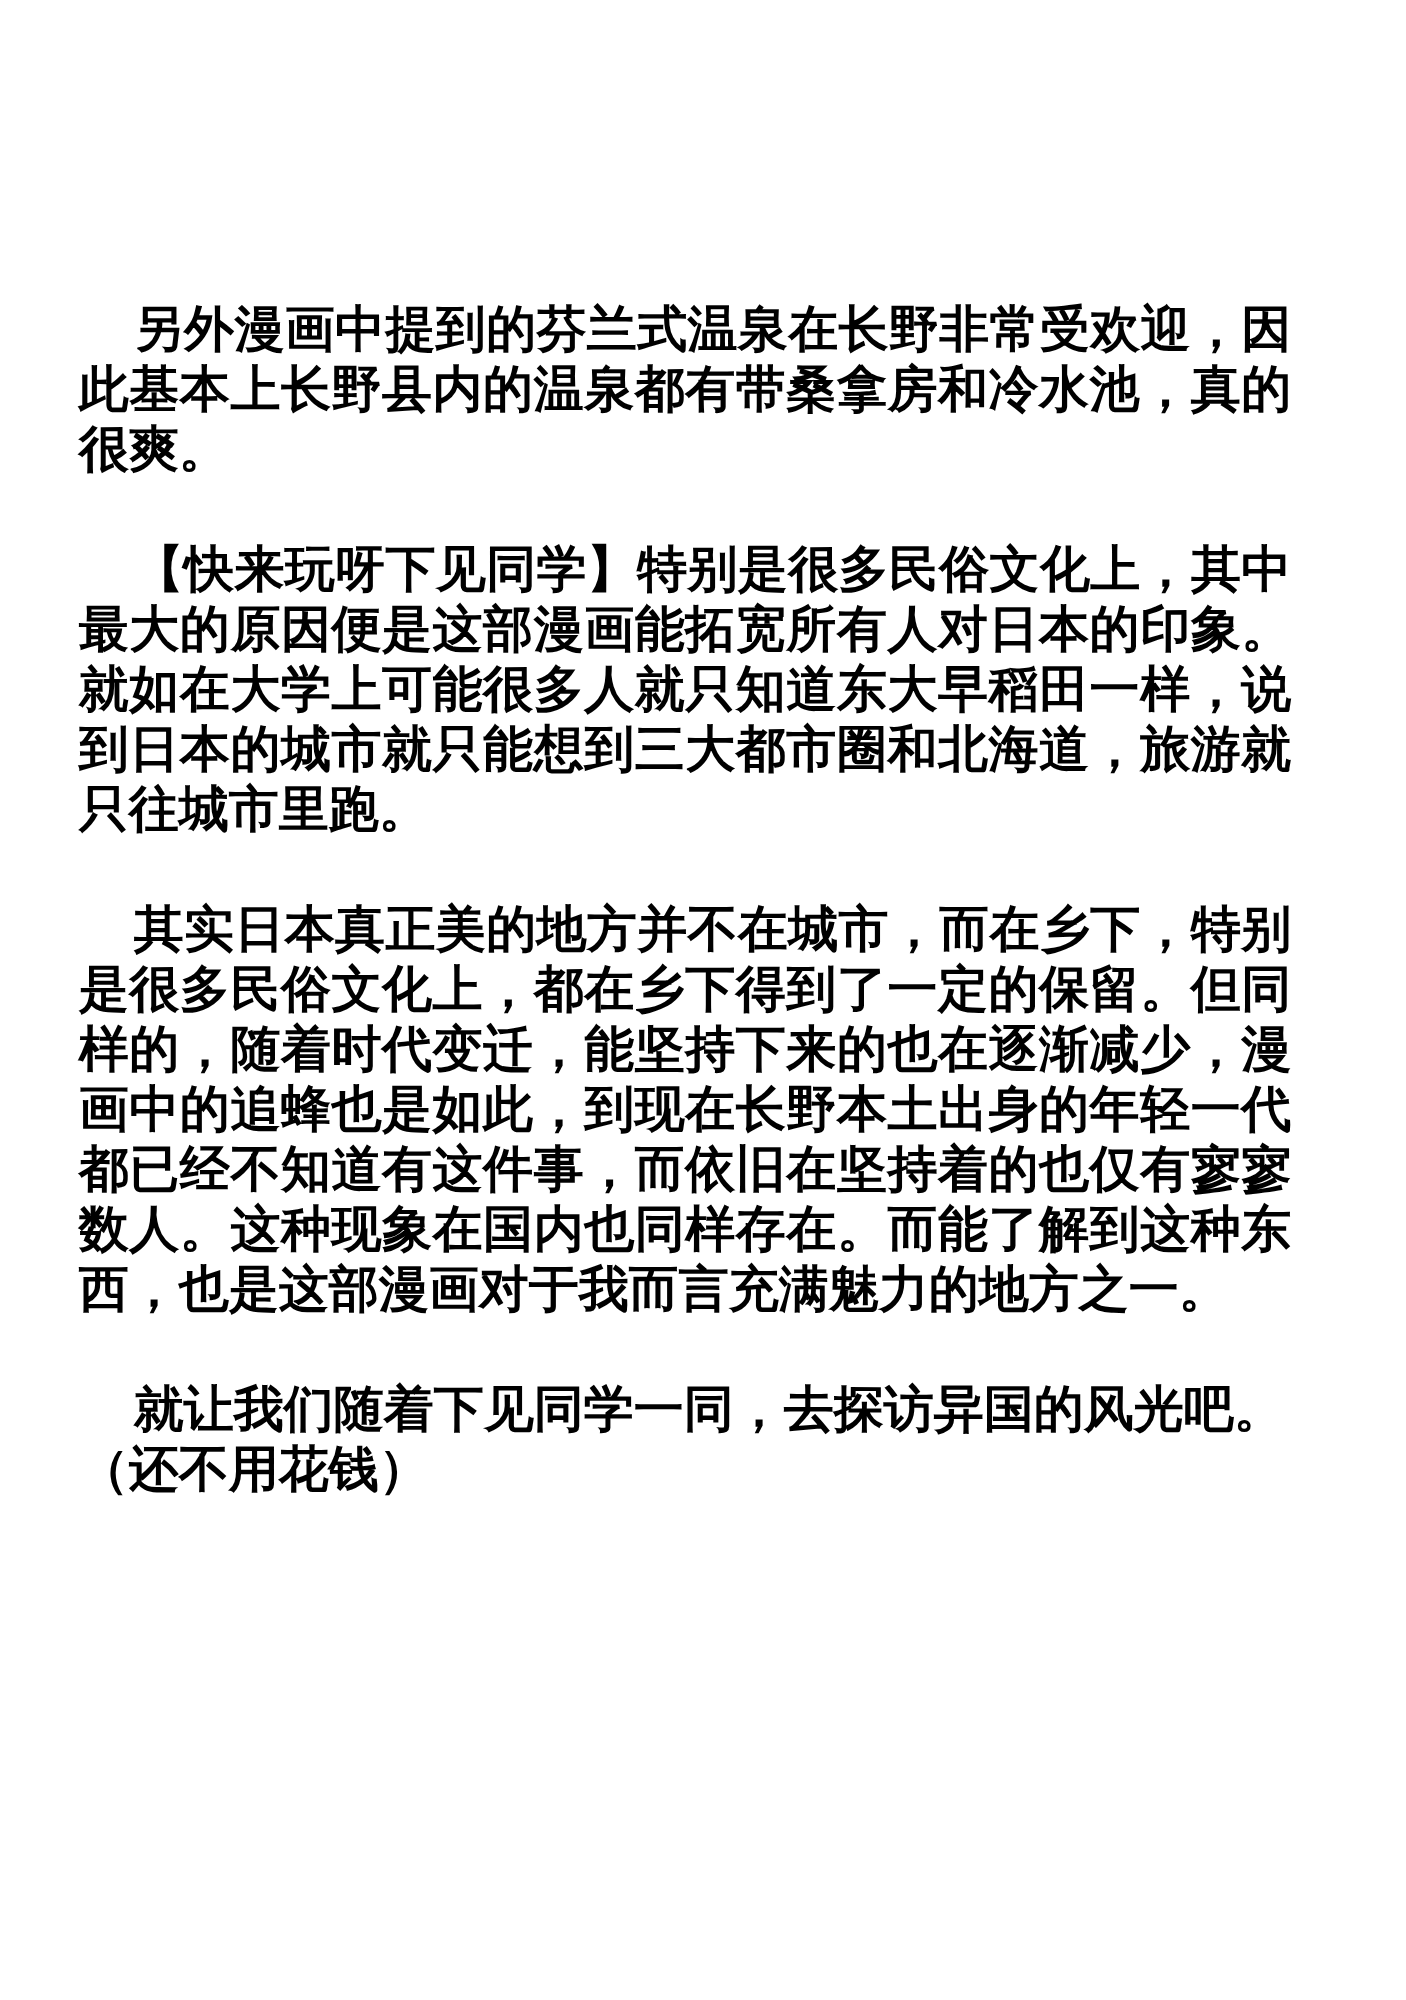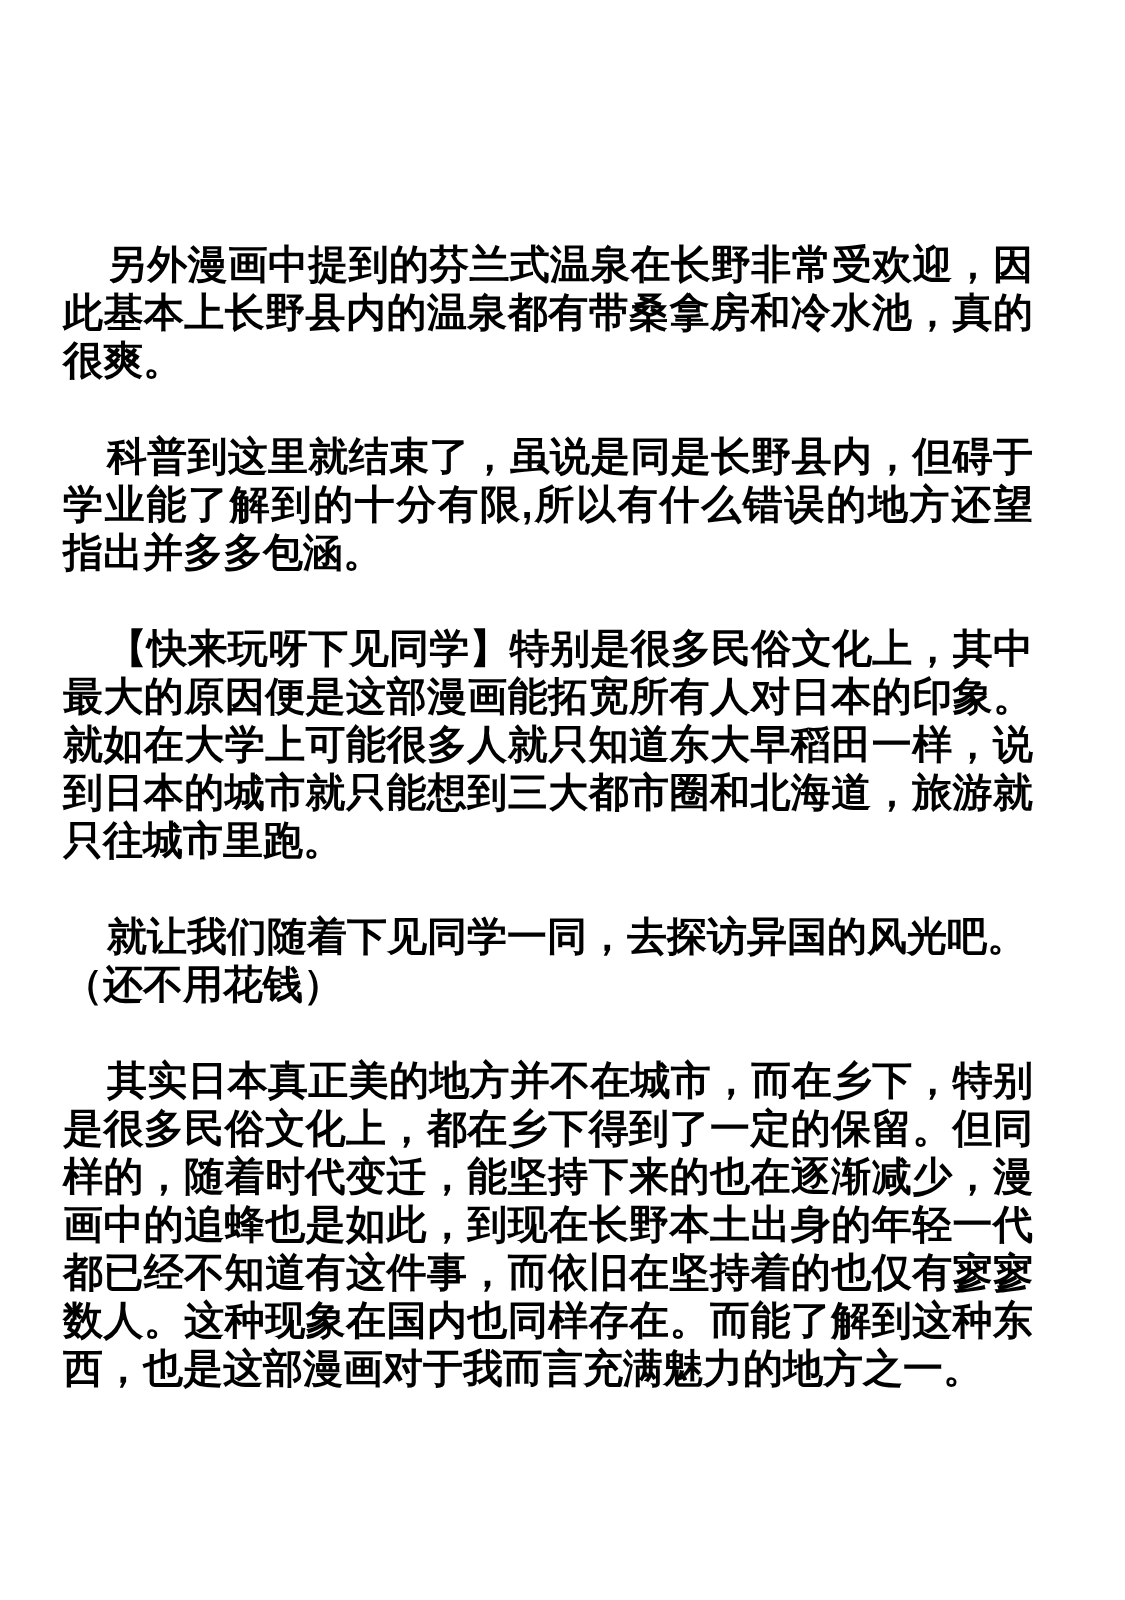--- a/index.html
+++ b/index.html
@@ -30,18 +30,17 @@
     text-indent: 1.1em;
     letter-spacing: 0;
     white-space: pre-wrap;
   }
 </style>
 </head>
 <body>
 
 <div class="page">
   <p class="para">另外漫画中提到的芬兰式温泉在长野非常受欢迎，因此基本上长野县内的温泉都有带桑拿房和冷水池，真的很爽。</p>
-  <p class="para">科普到这里就结束了，虽说是同是长野县内，但碍于学业能了解到的十分有限,所以有什么错误的地方还望指出并多多包涵。</p>
   <p class="para">【快来玩呀下见同学】特别是很多民俗文化上，其中最大的原因便是这部漫画能拓宽所有人对日本的印象。就如在大学上可能很多人就只知道东大早稻田一样，说到日本的城市就只能想到三大都市圈和北海道，旅游就只往城市里跑。</p>
+  <p class="para">其实日本真正美的地方并不在城市，而在乡下，特别是很多民俗文化上，都在乡下得到了一定的保留。但同样的，随着时代变迁，能坚持下来的也在逐渐减少，漫画中的追蜂也是如此，到现在长野本土出身的年轻一代都已经不知道有这件事，而依旧在坚持着的也仅有寥寥数人。这种现象在国内也同样存在。而能了解到这种东西，也是这部漫画对于我而言充满魅力的地方之一。</p>
   <p class="para">就让我们随着下见同学一同，去探访异国的风光吧。
 （还不用花钱）</p>
-  <p class="para">其实日本真正美的地方并不在城市，而在乡下，特别是很多民俗文化上，都在乡下得到了一定的保留。但同样的，随着时代变迁，能坚持下来的也在逐渐减少，漫画中的追蜂也是如此，到现在长野本土出身的年轻一代都已经不知道有这件事，而依旧在坚持着的也仅有寥寥数人。这种现象在国内也同样存在。而能了解到这种东西，也是这部漫画对于我而言充满魅力的地方之一。</p>
 </div>
 
 </body></html>

